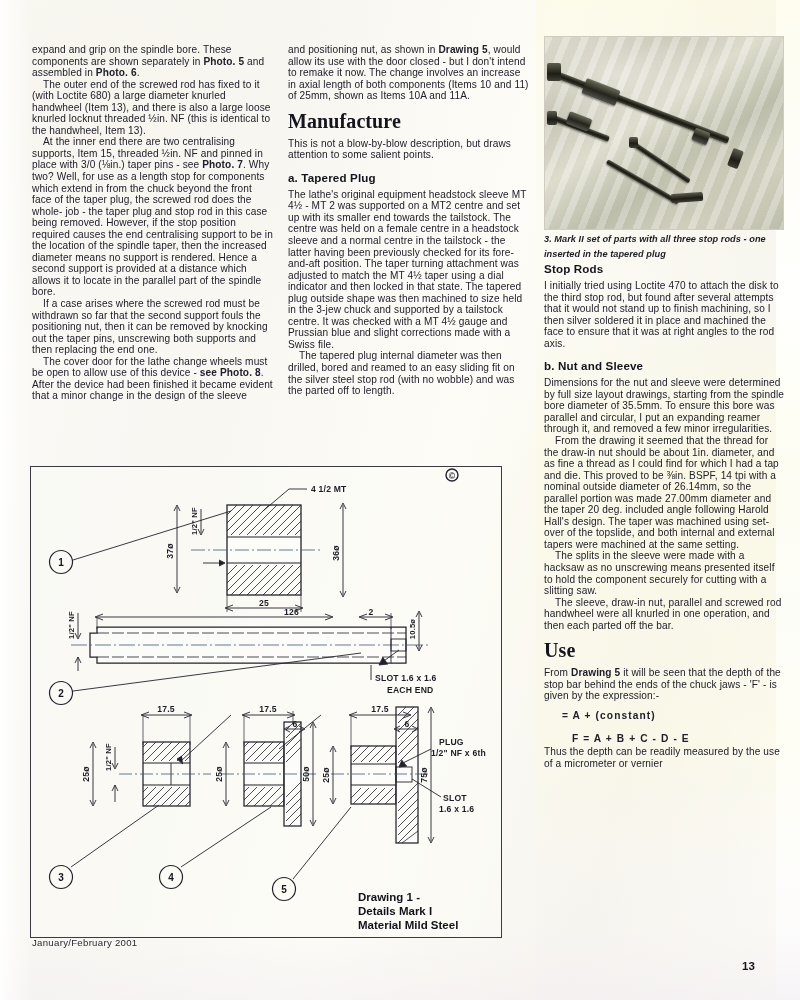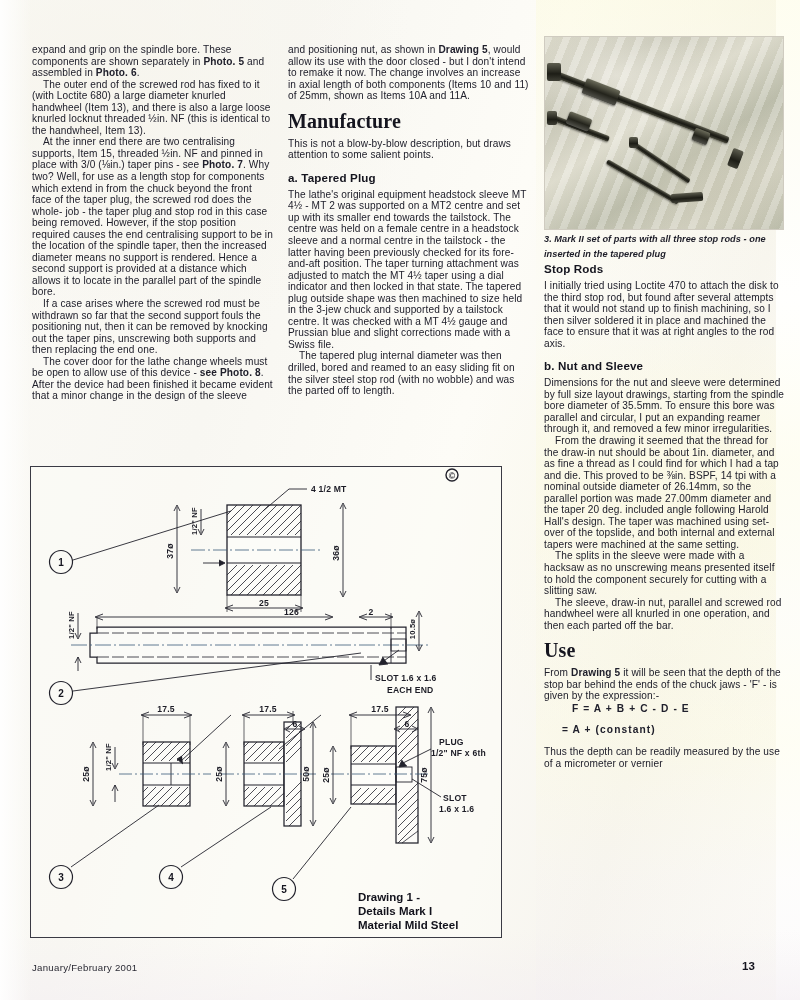--- a/index.html
+++ b/index.html
@@ -86,21 +86,21 @@
     border:1.6px solid #3a3a44;background:rgba(252,251,246,0.55);
     overflow:hidden;
   }
   #drawing svg{display:block;}
   .dtxt{font-family:"Liberation Sans",sans-serif;font-size:8.6px;fill:#1c1c26;font-weight:600;letter-spacing:.2px;}
   .dtxt.sm{font-size:7.6px;}
   .dtitle{font-family:"Liberation Sans",sans-serif;font-size:11.5px;font-weight:bold;fill:#12121c;}
   .bln{font-size:10px;font-weight:bold;fill:#15151f;}
 
   
-  #footer-date{position:absolute;left:32px;top:962px;font-size:9.6px;color:#2a2a34;letter-spacing:.3px;}
+  #footer-date{position:absolute;left:32px;top:937px;font-size:9.6px;color:#2a2a34;letter-spacing:.3px;}
   #page-num{position:absolute;left:742px;top:960px;font-size:11.5px;font-weight:bold;color:#14141e;}
 </style>
 </head>
 <body>
 
 <div id="page">
 
   <div class="tint a"></div>
   <div class="tint b"></div>
   <div class="tint c"></div>
@@ -148,22 +148,22 @@
   <div class="col body-txt" style="left:544px;top:262px;width:240px;">
     <h3 class="sub" style="margin-top:0;">Stop Rods</h3>
     <p>I initially tried using Loctite 470 to attach the disk to the third stop rod, but found after several attempts that it would not stand up to finish machining, so I then silver soldered it in place and machined the face to ensure that it was at right angles to the rod axis.</p>
     <h3 class="sub">b. Nut and Sleeve</h3>
     <p>Dimensions for the nut and sleeve were determined by full size layout drawings, starting from the spindle bore diameter of 35.5mm. To ensure this bore was parallel and circular, I put an expanding reamer through it, and removed a few minor irregularities.</p>
     <p class="ind">From the drawing it seemed that the thread for the draw-in nut should be about 1in. diameter, and as fine a thread as I could find for which I had a tap and die. This proved to be ⅜in. BSPF, 14 tpi with a nominal outside diameter of 26.14mm, so the parallel portion was made 27.00mm diameter and the taper 20 deg. included angle following Harold Hall's design. The taper was machined using set-over of the topslide, and both internal and external tapers were machined at the same setting.</p>
     <p class="ind">The splits in the sleeve were made with a hacksaw as no unscrewing means presented itself to hold the component securely for cutting with a slitting saw.</p>
     <p class="ind">The sleeve, draw-in nut, parallel and screwed rod handwheel were all knurled in one operation, and then each parted off the bar.</p>
     <h2 class="sec">Use</h2>
     <p>From <b>Drawing 5</b> it will be seen that the depth of the stop bar behind the ends of the chuck jaws - 'F' - is given by the expression:-</p>
+    <p class="formula f2">= A + (constant)</p>
     <p class="formula f1">F = A + B + C - D - E</p>
-    <p class="formula f2">= A + (constant)</p>
     <p>Thus the depth can be readily measured by the use of a micrometer or vernier</p>
   </div>
 
   <div id="drawing">
     <svg width="467" height="467" viewBox="0 0 467 467">
       <g stroke="#22222c" fill="none" stroke-width="1">
 
         <g>
           <circle cx="421" cy="8" r="6" stroke-width="1.4"></circle>
           <text class="dtxt" x="421" y="11.5" text-anchor="middle" stroke="none" fill="#22222c">©</text>

